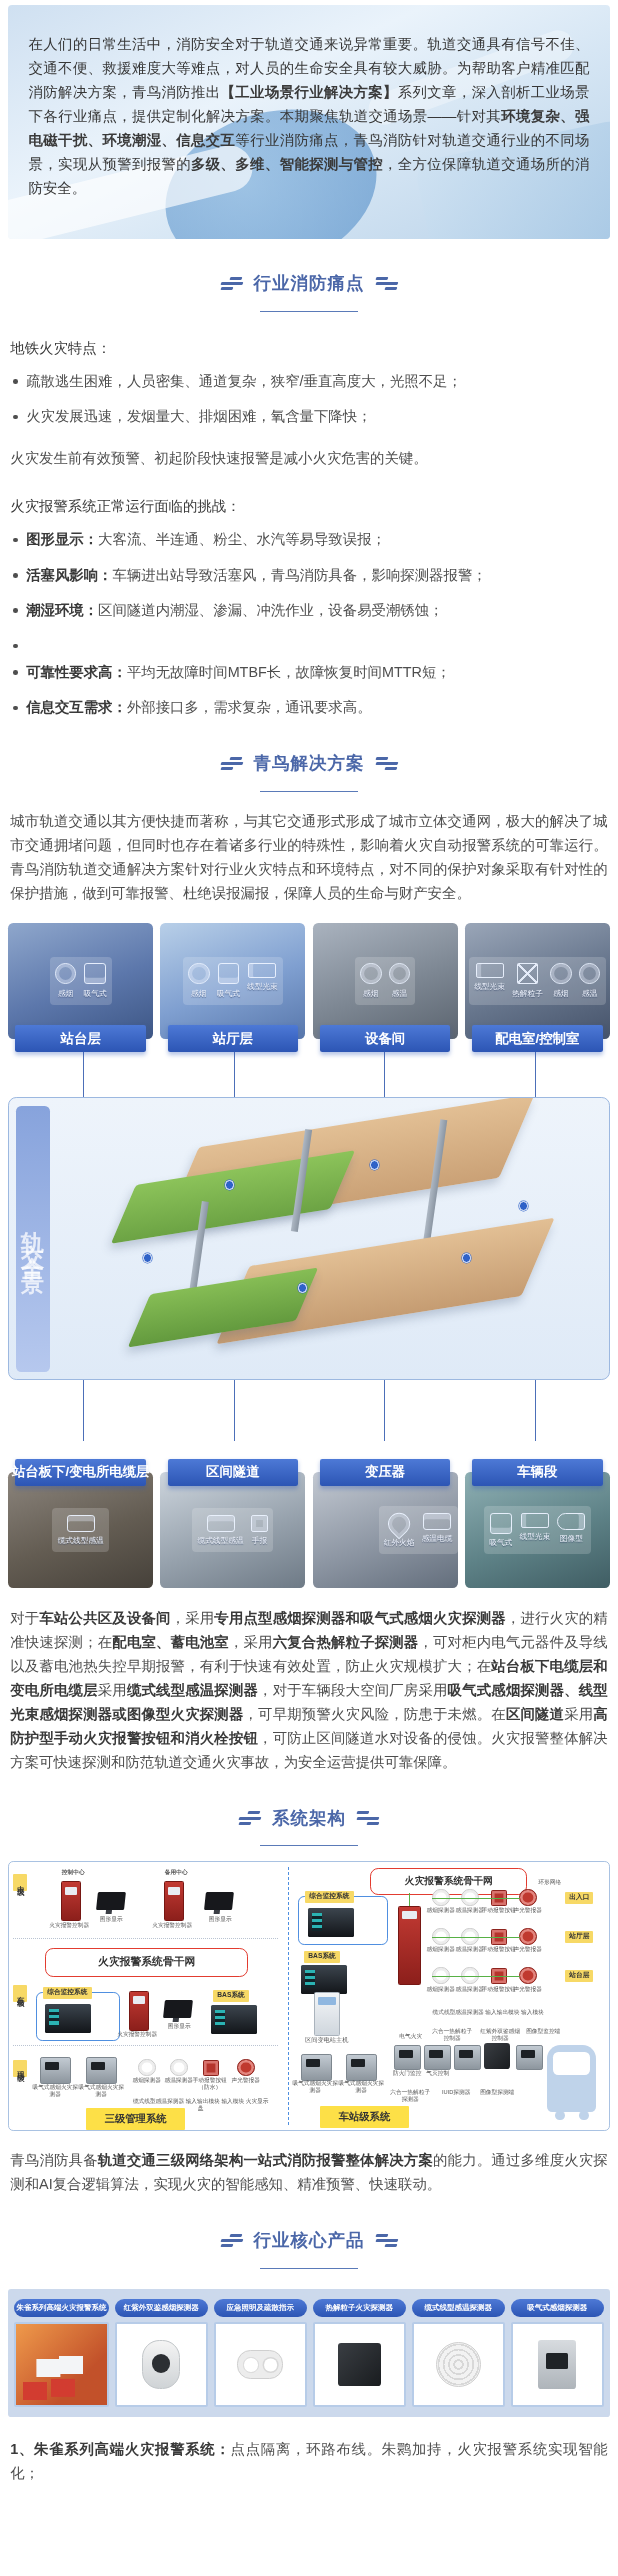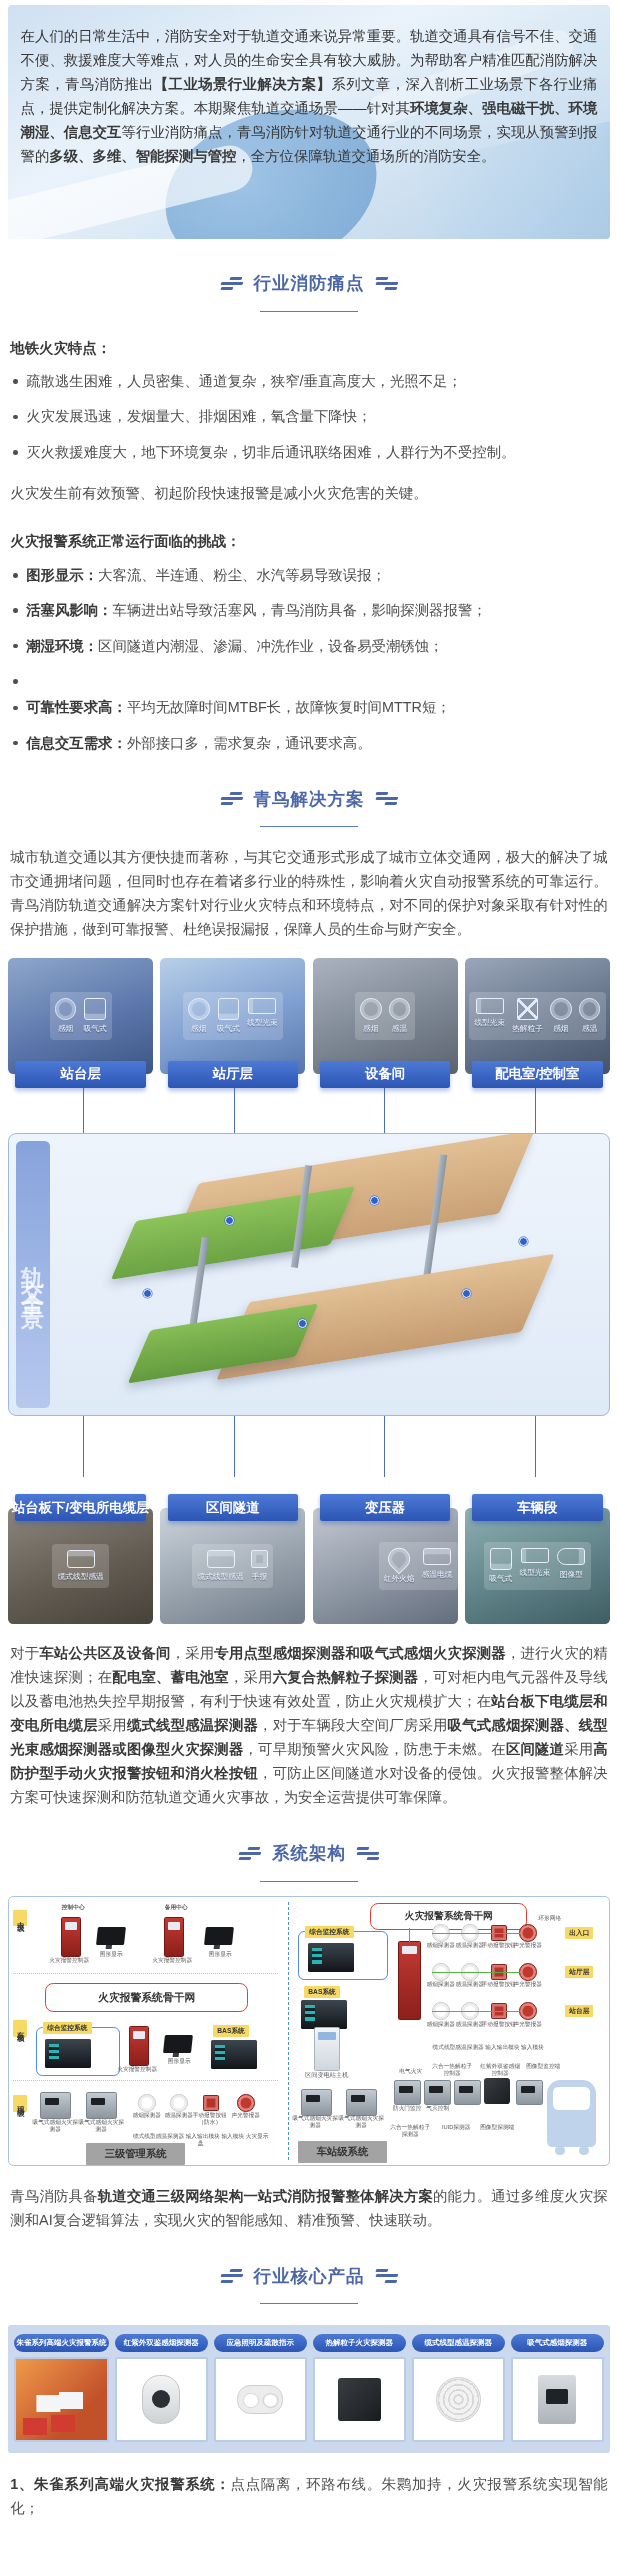--- a/index.html
+++ b/index.html
@@ -10,39 +10,39 @@
   
   .hero{position:relative;height:234px;border-radius:4.1px;overflow:hidden;
         background:linear-gradient(155deg,#cfe0f1 0%,#eaf3fb 38%,#d6e6f4 62%,#b9d2e9 100%);}
   .hero-blob1{position:absolute;left:155px;top:108px;width:216px;height:155px;border-radius:50%;
         background:radial-gradient(circle at 40% 40%,#6ba3d6,#3f7fc0);opacity:.55;transform:rotate(-18deg);}
   .hero-blob2{position:absolute;right:-31px;top:134px;width:216px;height:134px;border-radius:20.6px;
         background:linear-gradient(135deg,#cfe2f2,#9fc3e2);opacity:.8;transform:rotate(-12deg);}
   .hero-streak1,.hero-streak2{position:absolute;background:rgba(255,255,255,.65);border-radius:31px;}
   .hero-streak1{width:289px;height:46px;left:-41px;top:170px;transform:rotate(-14deg);}
   .hero-streak2{width:216px;height:31px;right:31px;top:57px;transform:rotate(-20deg);opacity:.5;}
-  .intro{position:relative;z-index:2;margin:0;padding:18.5px 12.4px 0;font-size:14.4px;line-height:24px;color:#373737;text-align:justify;}
+  .intro{position:relative;z-index:2;margin:8px;padding:18.5px 12.4px 0;font-size:14.4px;line-height:24px;color:#373737;text-align:justify;}
 
   
   .sec-head{display:flex;align-items:center;justify-content:center;gap:11.3px;margin-top:32px;}
   .hbars{display:flex;flex-direction:column;gap:2.6px;}
   .hbars i{display:block;height:2.6px;border-radius:1px;background:#4b67a8;transform:skewX(-18deg);}
   .hbars.l i:nth-child(1){width:12.4px;align-self:flex-end;}
   .hbars.l i:nth-child(2){width:21.6px;}
   .hbars.l i:nth-child(3){width:12.4px;align-self:flex-start;}
   .hbars.r i:nth-child(1){width:12.4px;align-self:flex-start;}
   .hbars.r i:nth-child(2){width:21.6px;}
   .hbars.r i:nth-child(3){width:12.4px;align-self:flex-end;}
   .sec-title{margin:0;font-size:17.5px;font-weight:700;color:#4b67a8;letter-spacing:1px;}
   .sec-underline{width:98px;height:1px;background:#5a7ab8;margin:15.5px auto 0;}
 
   
   .content{padding:0 2.1px;}
   p.body{font-size:14.4px;line-height:24px;margin:17.5px 0 0;text-align:justify;}
-  p.title-line{font-size:14.4px;font-weight:700;color:#3a3a3a;margin:27px 0 0;}
+  p.title-line{font-size:14.4px;font-weight:400;color:#3a3a3a;margin:27px 0 0;}
   .li{display:flex;align-items:flex-start;font-size:14.4px;line-height:23px;margin:12.4px 0 0;}
   .li .dot{flex:none;width:4.6px;height:4.6px;border-radius:50%;background:#4e4e4e;margin:9.3px 8.2px 0 3.1px;}
   .li .t{text-align:justify;}
 
   
   .cards{display:grid;grid-template-columns:repeat(4,1fr);gap:7.2px;margin-top:17.5px;}
   .scene-card{display:flex;flex-direction:column;align-items:center;}
   .scene-photo{position:relative;width:100%;height:116px;border-radius:5.2px;overflow:hidden;
        display:flex;align-items:center;justify-content:center;}
   .ph-a{background:linear-gradient(160deg,#8fa7cc,#5c77ab 55%,#3d5685);}
@@ -106,21 +106,21 @@
   .monitor{width:28px;height:17.5px;background:#17181c;border-radius:1.5px;transform:skewX(-6deg);position:relative;}
   .monitor::after{content:"";position:absolute;left:10.3px;bottom:-4.1px;width:6.2px;height:4.1px;background:#3a3d44;}
   .det{width:15.5px;height:15.5px;border-radius:50%;background:#fff;border:1.5px solid #c9c9c9;box-shadow:inset 0 0 0 2.6px #ededed;}
   .mcp{width:14px;height:14px;background:#b5342c;border:1px solid #8d241e;border-radius:1.5px;box-shadow:inset 0 0 0 2.6px #d8736d;}
   .snd{width:15.5px;height:15.5px;border-radius:50%;background:#c0392f;border:1.5px solid #8d241e;box-shadow:inset 0 0 0 2.6px #e2867f;}
   .panelg{width:29px;height:25px;background:linear-gradient(#c2cad2,#8d969e);border:0.5px solid #7d868e;border-radius:2.1px;position:relative;}
   .panelg::after{content:"";position:absolute;left:4.1px;top:4.6px;width:13.4px;height:7.2px;background:#1d2125;border-radius:1px;}
   .equip{width:46px;height:29px;background:linear-gradient(#3c454e,#121519);border-radius:1.5px;position:relative;}
   .equip::after{content:"";position:absolute;left:4.1px;top:5.2px;width:9.3px;height:17.5px;background:repeating-linear-gradient(#2bb3b3 0 3.1px,#10252a 3.1px 6.2px);}
   .bluebox{border:1px solid #4f8fe0;border-radius:6.2px;background:#fff;}
-  .barsys{background:#a3a3a3;font-weight:700;font-size:10.3px;color:#333;padding:4.1px 18.5px;border-radius:1px;white-space:nowrap;}
+  .barsys{background:#fde047;font-weight:700;font-size:10.3px;color:#333;padding:4.1px 18.5px;border-radius:1px;white-space:nowrap;}
   .dash-divider{position:absolute;top:5.2px;bottom:5.2px;left:279px;border-left:1.5px dashed #4f8fe0;}
   .dotline{position:absolute;left:4.1px;border-top:1px dotted #b9c4d2;}
   .wire{position:absolute;background:#57b145;}
   .train{position:absolute;width:49px;height:67px;border-radius:13.4px 13.4px 5.2px 5.2px;background:#bfd3ea;}
   .train::before{content:"";position:absolute;left:6.2px;top:7.2px;right:6.2px;height:23px;border-radius:5.2px;background:#fff;}
   .train::after{content:"";position:absolute;left:8.2px;bottom:-8.2px;width:9.3px;height:9.3px;border-radius:50%;background:#bfd3ea;box-shadow:24px 0 0 #bfd3ea;}
 
   
   .prod-band{margin-top:20.6px;background:#ccd9ec;border-radius:3.1px;padding:9.3px 6.2px 10.3px;
        display:grid;grid-template-columns:repeat(6,1fr);gap:6.2px;}
@@ -173,24 +173,20 @@
   <div class="content">
     <p class="title-line">地铁火灾特点：</p>
     <p class="li">
         <span class="dot"></span>
         <span class="t">疏散逃生困难，人员密集、通道复杂，狭窄/垂直高度大，光照不足；</span>
       </p>
     <p class="li">
         <span class="dot"></span>
         <span class="t">火灾发展迅速，发烟量大、排烟困难，氧含量下降快；</span>
       </p>
-    <p class="li">
-        <span class="dot"></span>
-        <span class="t">灭火救援难度大，地下环境复杂，切非后通讯联络困难，人群行为不受控制。</span>
-      </p>
     <p class="body">火灾发生前有效预警、初起阶段快速报警是减小火灾危害的关键。</p>
 
     <p class="title-line">火灾报警系统正常运行面临的挑战：</p>
     <p class="li">
         <span class="dot"></span>
         <span class="t"><span class="b">图形显示：</span><span>大客流、半连通、粉尘、水汽等易导致误报；</span></span>
       </p>
     <p class="li">
         <span class="dot"></span>
         <span class="t"><span class="b">活塞风影响：</span><span>车辆进出站导致活塞风，青鸟消防具备，影响探测器报警；</span></span>
@@ -526,21 +522,21 @@
     <div class="abs panelg" style="left:445px;top:183px;width:25px;height:23px;"></div>
     <div class="abs pp-dark" style="position:absolute;left:475px;top:181px;width:26px;height:26px;"></div>
     <div class="abs panelg" style="left:507px;top:183px;width:25px;height:23px;"></div>
     <span class="abs cap" style="left:381px;top:208px;width:34px;">防火门监控</span>
     <span class="abs cap" style="left:413px;top:208px;width:31px;">气灭控制</span>
 
     <span class="abs cap" style="left:379px;top:227px;width:44px;">六合一热解粒子探测器</span>
     <span class="abs cap" style="left:429px;top:227px;width:36px;">IUID探测器</span>
     <span class="abs cap" style="left:470px;top:227px;width:36px;">图像型探测端</span>
 
-    <div class="abs barsys" style="left:289px;top:244px;">车站级系统</div>
+    <div class="abs barsys" style="left:311px;top:244px;">车站级系统</div>
     <div class="train" style="left:538px;top:183px;"></div>
 
     <div class="wire" style="left:423px;top:36px;width:88px;height:1px;"></div>
     <div class="wire" style="left:423px;top:75px;width:88px;height:1px;"></div>
     <div class="wire" style="left:423px;top:114px;width:88px;height:1px;"></div>
     <div class="wire" style="left:400px;top:31px;width:1px;height:13.4px;"></div>
   </div>
 
   <div class="content">
     <p class="body"><span>青鸟消防具备</span><span class="b">轨道交通三级网络架构一站式消防报警整体解决方案</span><span>的能力。通过多维度火灾探测和AI复合逻辑算法，实现火灾的智能感知、精准预警、快速联动。</span></p>

